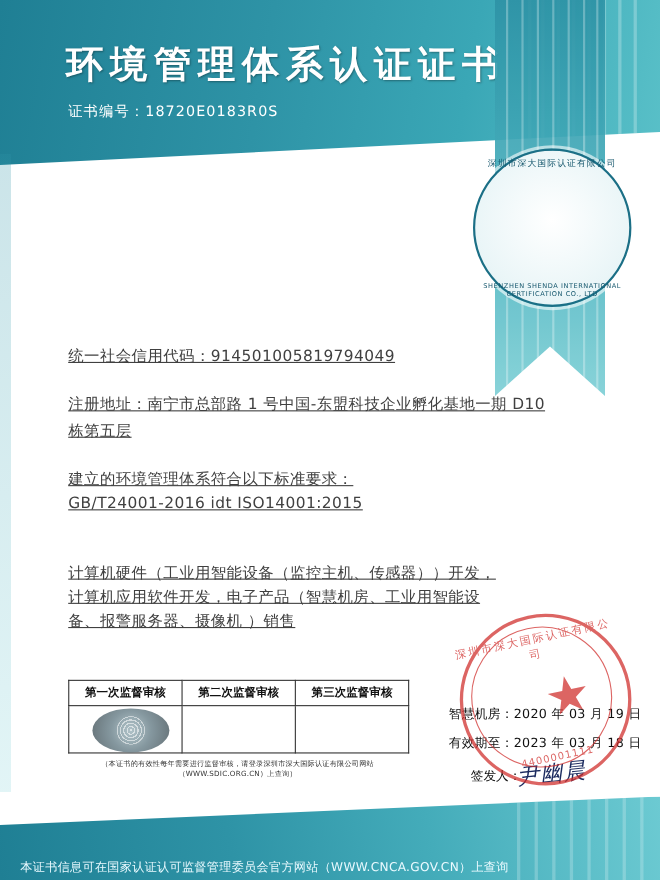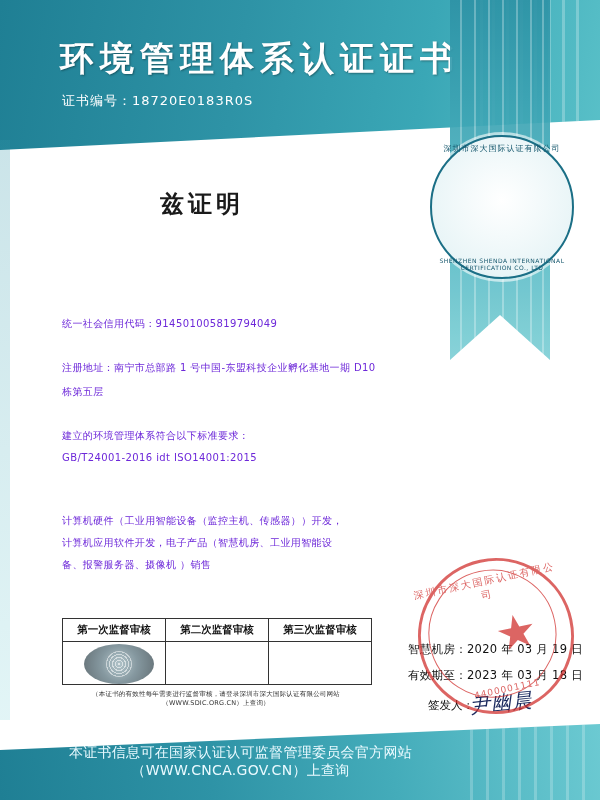--- a/index.html
+++ b/index.html
@@ -175,24 +175,25 @@
     position: absolute;
     left: 62px; top: 252px;
     font-size: 19px;
     font-weight: bold;
     letter-spacing: 1px;
     color: #111111;
   }
   .line {
     position: absolute;
     left: 62px;
-    font-size: 10px;
-    color: #6d28d9;
+    font-size: 14px;
+    color: #404040;
     letter-spacing: 0.4px;
     line-height: 22px;
+    text-decoration: underline;
   }
   .l-credit { top: 313px; }
   .l-addr1  { top: 357px; }
   .l-addr2  { top: 381px; }
   .l-std-label { top: 425px; }
   .l-std-value { top: 447px; text-align: center; }
   .l-scope-label { top: 488px; }
   .l-scope1 { top: 510px; }
   .l-scope2 { top: 532px; }
   .l-scope3 { top: 554px; }
@@ -323,24 +324,24 @@
   }
   .bottom-band .bstripe {
     position: absolute;
     bottom: 0;
     width: 3px;
     height: 76px;
     background: rgba(255,255,255,0.22);
   }
   .footer-note {
     position: absolute;
-    left: 0; bottom: 20px;
+    left: 0; bottom: 4px;
     width: 481px;
     text-align: center;
-    font-size: 14px;
+    font-size: 11px;
     color: #eafaff;
     letter-spacing: 0.3px;
   }
   .edge-left {
     position: absolute;
     left: 0; top: 140px;
     width: 10px; height: 580px;
     background: linear-gradient(180deg, #2e93a6, #8ad6dc);
     opacity: 0.25;
   }
@@ -376,21 +377,20 @@
       <div class="rstripe" style="left:66px"></div>
       <div class="rstripe" style="left:80px"></div>
       <div class="rstripe" style="left:92px"></div>
     </div>
     <div class="seal">
       <div class="seal-ring-cn">深圳市深大国际认证有限公司</div>
       <div class="seal-ring-en">SHENZHEN SHENDA INTERNATIONAL CERTIFICATION CO., LTD</div>
     </div>
   </div>
 
-  <div class="cn-heading">兹证明</div>
 
   <div class="line l-credit">统一社会信用代码：914501005819794049</div>
   <div class="line l-addr1">注册地址：南宁市总部路 1 号中国-东盟科技企业孵化基地一期 D10</div>
   <div class="line l-addr2">栋第五层</div>
 
   <div class="line l-std-label">建立的环境管理体系符合以下标准要求：</div>
   <div class="line l-std-value">GB/T24001-2016 idt ISO14001:2015</div>
 
   <div class="line l-scope1">计算机硬件（工业用智能设备（监控主机、传感器））开发，</div>
   <div class="line l-scope2">计算机应用软件开发，电子产品（智慧机房、工业用智能设</div>

